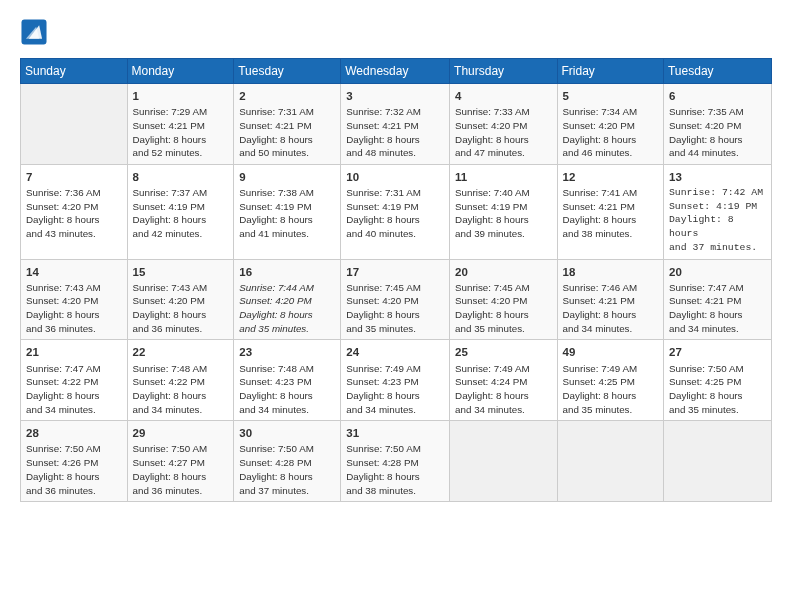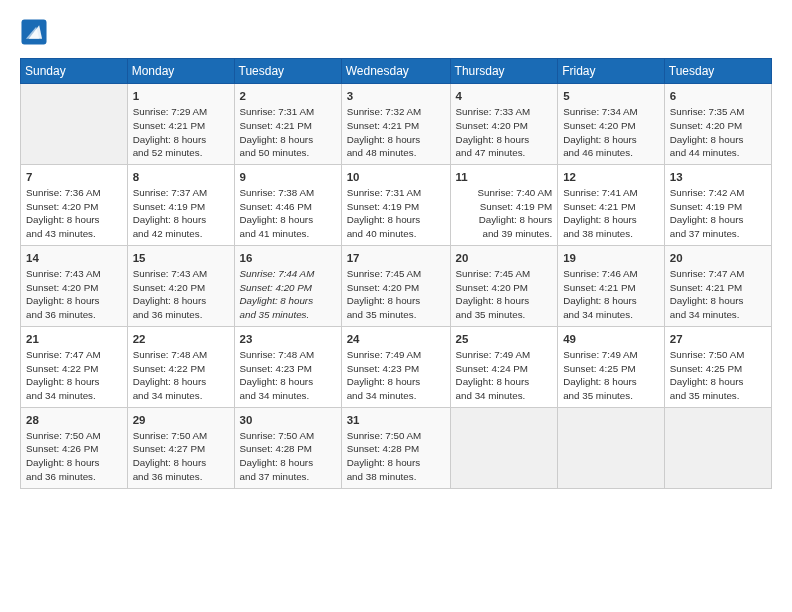--- a/index.html
+++ b/index.html
@@ -183,48 +183,48 @@
           <td>
             <span class="day-num">8</span>
             <div class="day-info" style="white-space: pre-line;">Sunrise: 7:37 AM
 Sunset: 4:19 PM
 Daylight: 8 hours
 and 42 minutes.</div>
           </td>
           <td>
             <span class="day-num">9</span>
             <div class="day-info" style="white-space: pre-line;">Sunrise: 7:38 AM
-Sunset: 4:46 PM
+Sunset: 4:19 PM
 Daylight: 8 hours
 and 41 minutes.</div>
           </td>
           <td>
             <span class="day-num">10</span>
             <div class="day-info" style="white-space: pre-line;">Sunrise: 7:31 AM
 Sunset: 4:19 PM
 Daylight: 8 hours
 and 40 minutes.</div>
           </td>
           <td>
             <span class="day-num">11</span>
-            <div class="day-info" style="white-space: pre-line; text-align: right;">Sunrise: 7:40 AM
+            <div class="day-info" style="white-space: pre-line;">Sunrise: 7:40 AM
 Sunset: 4:19 PM
 Daylight: 8 hours
 and 39 minutes.</div>
           </td>
           <td>
             <span class="day-num">12</span>
             <div class="day-info" style="white-space: pre-line;">Sunrise: 7:41 AM
 Sunset: 4:21 PM
 Daylight: 8 hours
 and 38 minutes.</div>
           </td>
           <td>
             <span class="day-num">13</span>
-            <div class="day-info" style="white-space: pre-line;">Sunrise: 7:42 AM
+            <div class="day-info" style="white-space: pre-line; font-family: Liberation Mono, monospace;">Sunrise: 7:42 AM
 Sunset: 4:19 PM
 Daylight: 8 hours
 and 37 minutes.</div>
           </td>
         </tr>
         <tr>
           <td>
             <span class="day-num">14</span>
             <div class="day-info" style="white-space: pre-line;">Sunrise: 7:43 AM
 Sunset: 4:20 PM
@@ -253,21 +253,21 @@
 and 35 minutes.</div>
           </td>
           <td>
             <span class="day-num">20</span>
             <div class="day-info" style="white-space: pre-line;">Sunrise: 7:45 AM
 Sunset: 4:20 PM
 Daylight: 8 hours
 and 35 minutes.</div>
           </td>
           <td>
-            <span class="day-num">19</span>
+            <span class="day-num">18</span>
             <div class="day-info" style="white-space: pre-line;">Sunrise: 7:46 AM
 Sunset: 4:21 PM
 Daylight: 8 hours
 and 34 minutes.</div>
           </td>
           <td>
             <span class="day-num">20</span>
             <div class="day-info" style="white-space: pre-line;">Sunrise: 7:47 AM
 Sunset: 4:21 PM
 Daylight: 8 hours

